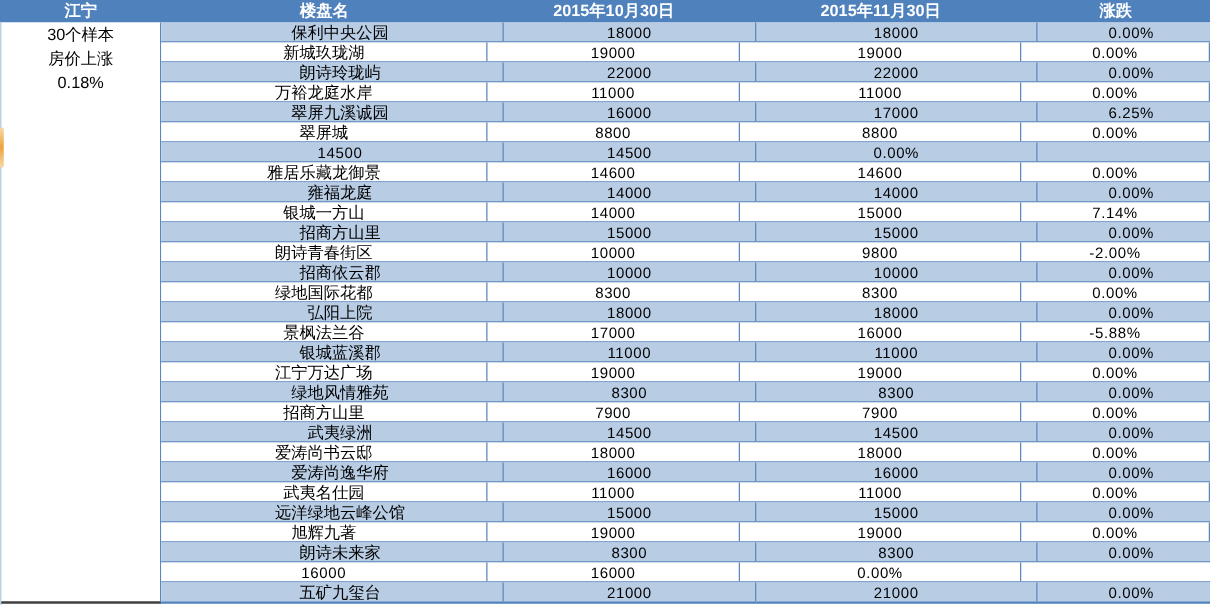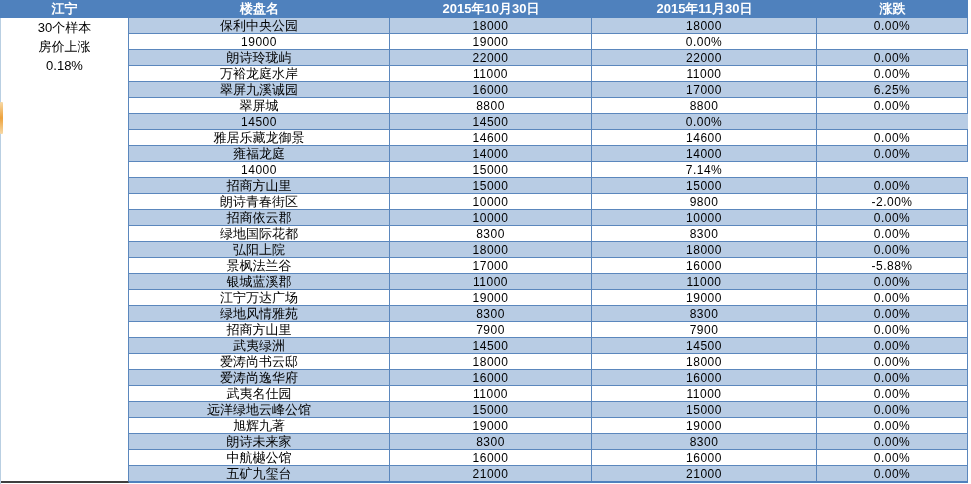--- a/index.html
+++ b/index.html
@@ -15,21 +15,21 @@
   .sidebar { position:absolute; left:0; top:18px; width:129px; height:465px; background:#ffffff;
              border-left:1px solid #b9cfe2; border-right:1px solid #5b87bd; border-bottom:2px solid #3f3f3f;
              display:flex; flex-direction:column; align-items:center; justify-content:flex-start; }
   .sidebar .line { font-size:13px; color:#000; line-height:19px; text-align:center; }
 
   
   .rows { position:absolute; left:129px; top:18px; width:839px; height:465px; display:flex; flex-direction:column;
           border-bottom:2px solid #4f81bd; }
   .row { flex:1 1 0; display:grid; grid-template-columns:261px 202px 225px 151px; border-bottom:1px solid #5b87bd; min-height:0; }
   .row:last-child { border-bottom:none; }
-  .row.band { background:#b8cce4; }
+  .row.band { background:#b8cce4;padding-left:13px; }
   .row.plain { background:#ffffff; }
   .cell { border-right:1px solid #5b87bd; display:flex; align-items:center; justify-content:center;
           color:#000; overflow:hidden; white-space:nowrap; }
   .cell.name { font-size:13px; }
   .cell.num  { font-size:12px; letter-spacing:0.5px; }
 
   
   .edge-line    { position:absolute; left:0; top:18px; width:1px; height:466px; background:#b9cfe2; }
   .orange-accent{ position:absolute; left:0; top:102px; width:3px; height:32px;
                   background:linear-gradient(to bottom, #f7d9a6, #eda23c 50%, #f7d9a6); border-radius:1px; }
@@ -55,20 +55,21 @@
 
   <div class="rows" id="rows">
   <div class="row band">
     <div class="cell name">保利中央公园</div>
     <div class="cell num">18000</div>
     <div class="cell num">18000</div>
     <div class="cell num">0.00%</div>
   </div>
 
   <div class="row plain">
+    <div class="cell name">新城玖珑湖</div>
     <div class="cell num">19000</div>
     <div class="cell num">19000</div>
     <div class="cell num">0.00%</div>
   </div>
 
   <div class="row band">
     <div class="cell name">朗诗玲珑屿</div>
     <div class="cell num">22000</div>
     <div class="cell num">22000</div>
     <div class="cell num">0.00%</div>
@@ -109,20 +110,21 @@
   </div>
 
   <div class="row band">
     <div class="cell name">雍福龙庭</div>
     <div class="cell num">14000</div>
     <div class="cell num">14000</div>
     <div class="cell num">0.00%</div>
   </div>
 
   <div class="row plain">
+    <div class="cell name">银城一方山</div>
     <div class="cell num">14000</div>
     <div class="cell num">15000</div>
     <div class="cell num">7.14%</div>
   </div>
 
   <div class="row band">
     <div class="cell name">招商方山里</div>
     <div class="cell num">15000</div>
     <div class="cell num">15000</div>
     <div class="cell num">0.00%</div>
@@ -234,21 +236,20 @@
   </div>
 
   <div class="row band">
     <div class="cell name">朗诗未来家</div>
     <div class="cell num">8300</div>
     <div class="cell num">8300</div>
     <div class="cell num">0.00%</div>
   </div>
 
   <div class="row plain">
-    <div class="cell name">中航樾公馆</div>
     <div class="cell num">16000</div>
     <div class="cell num">16000</div>
     <div class="cell num">0.00%</div>
   </div>
 
   <div class="row band">
     <div class="cell name">五矿九玺台</div>
     <div class="cell num">21000</div>
     <div class="cell num">21000</div>
     <div class="cell num">0.00%</div>

